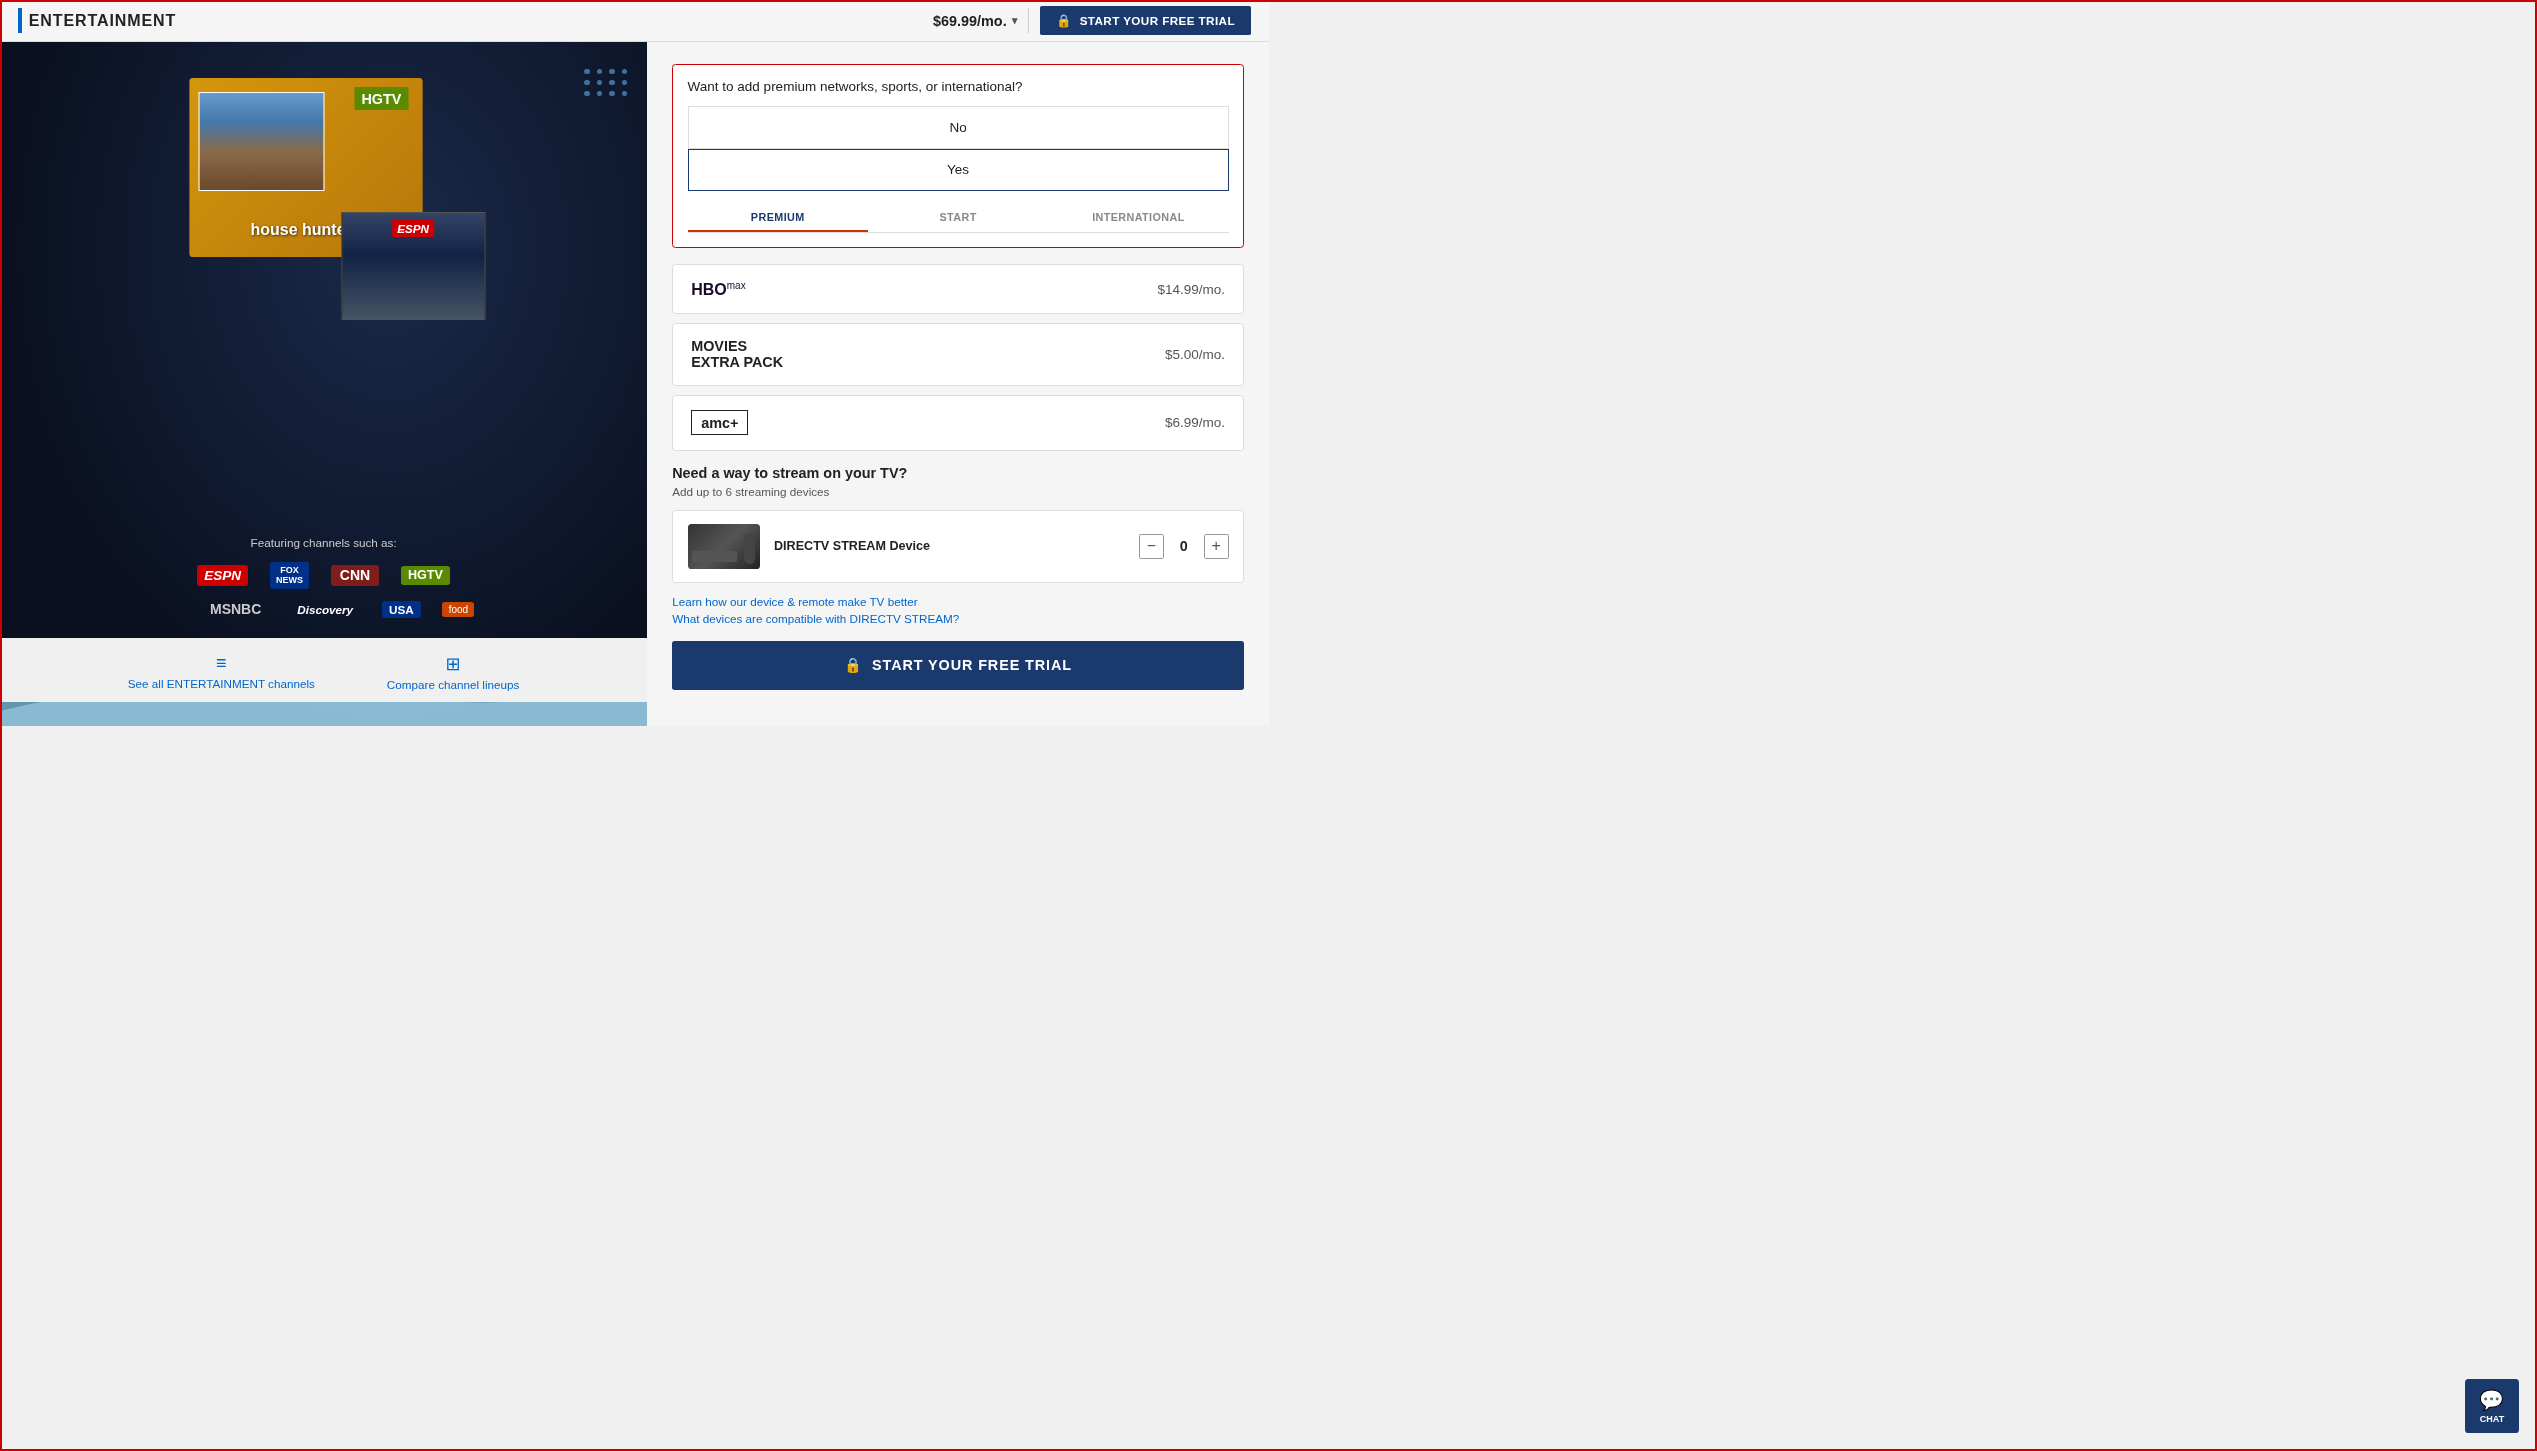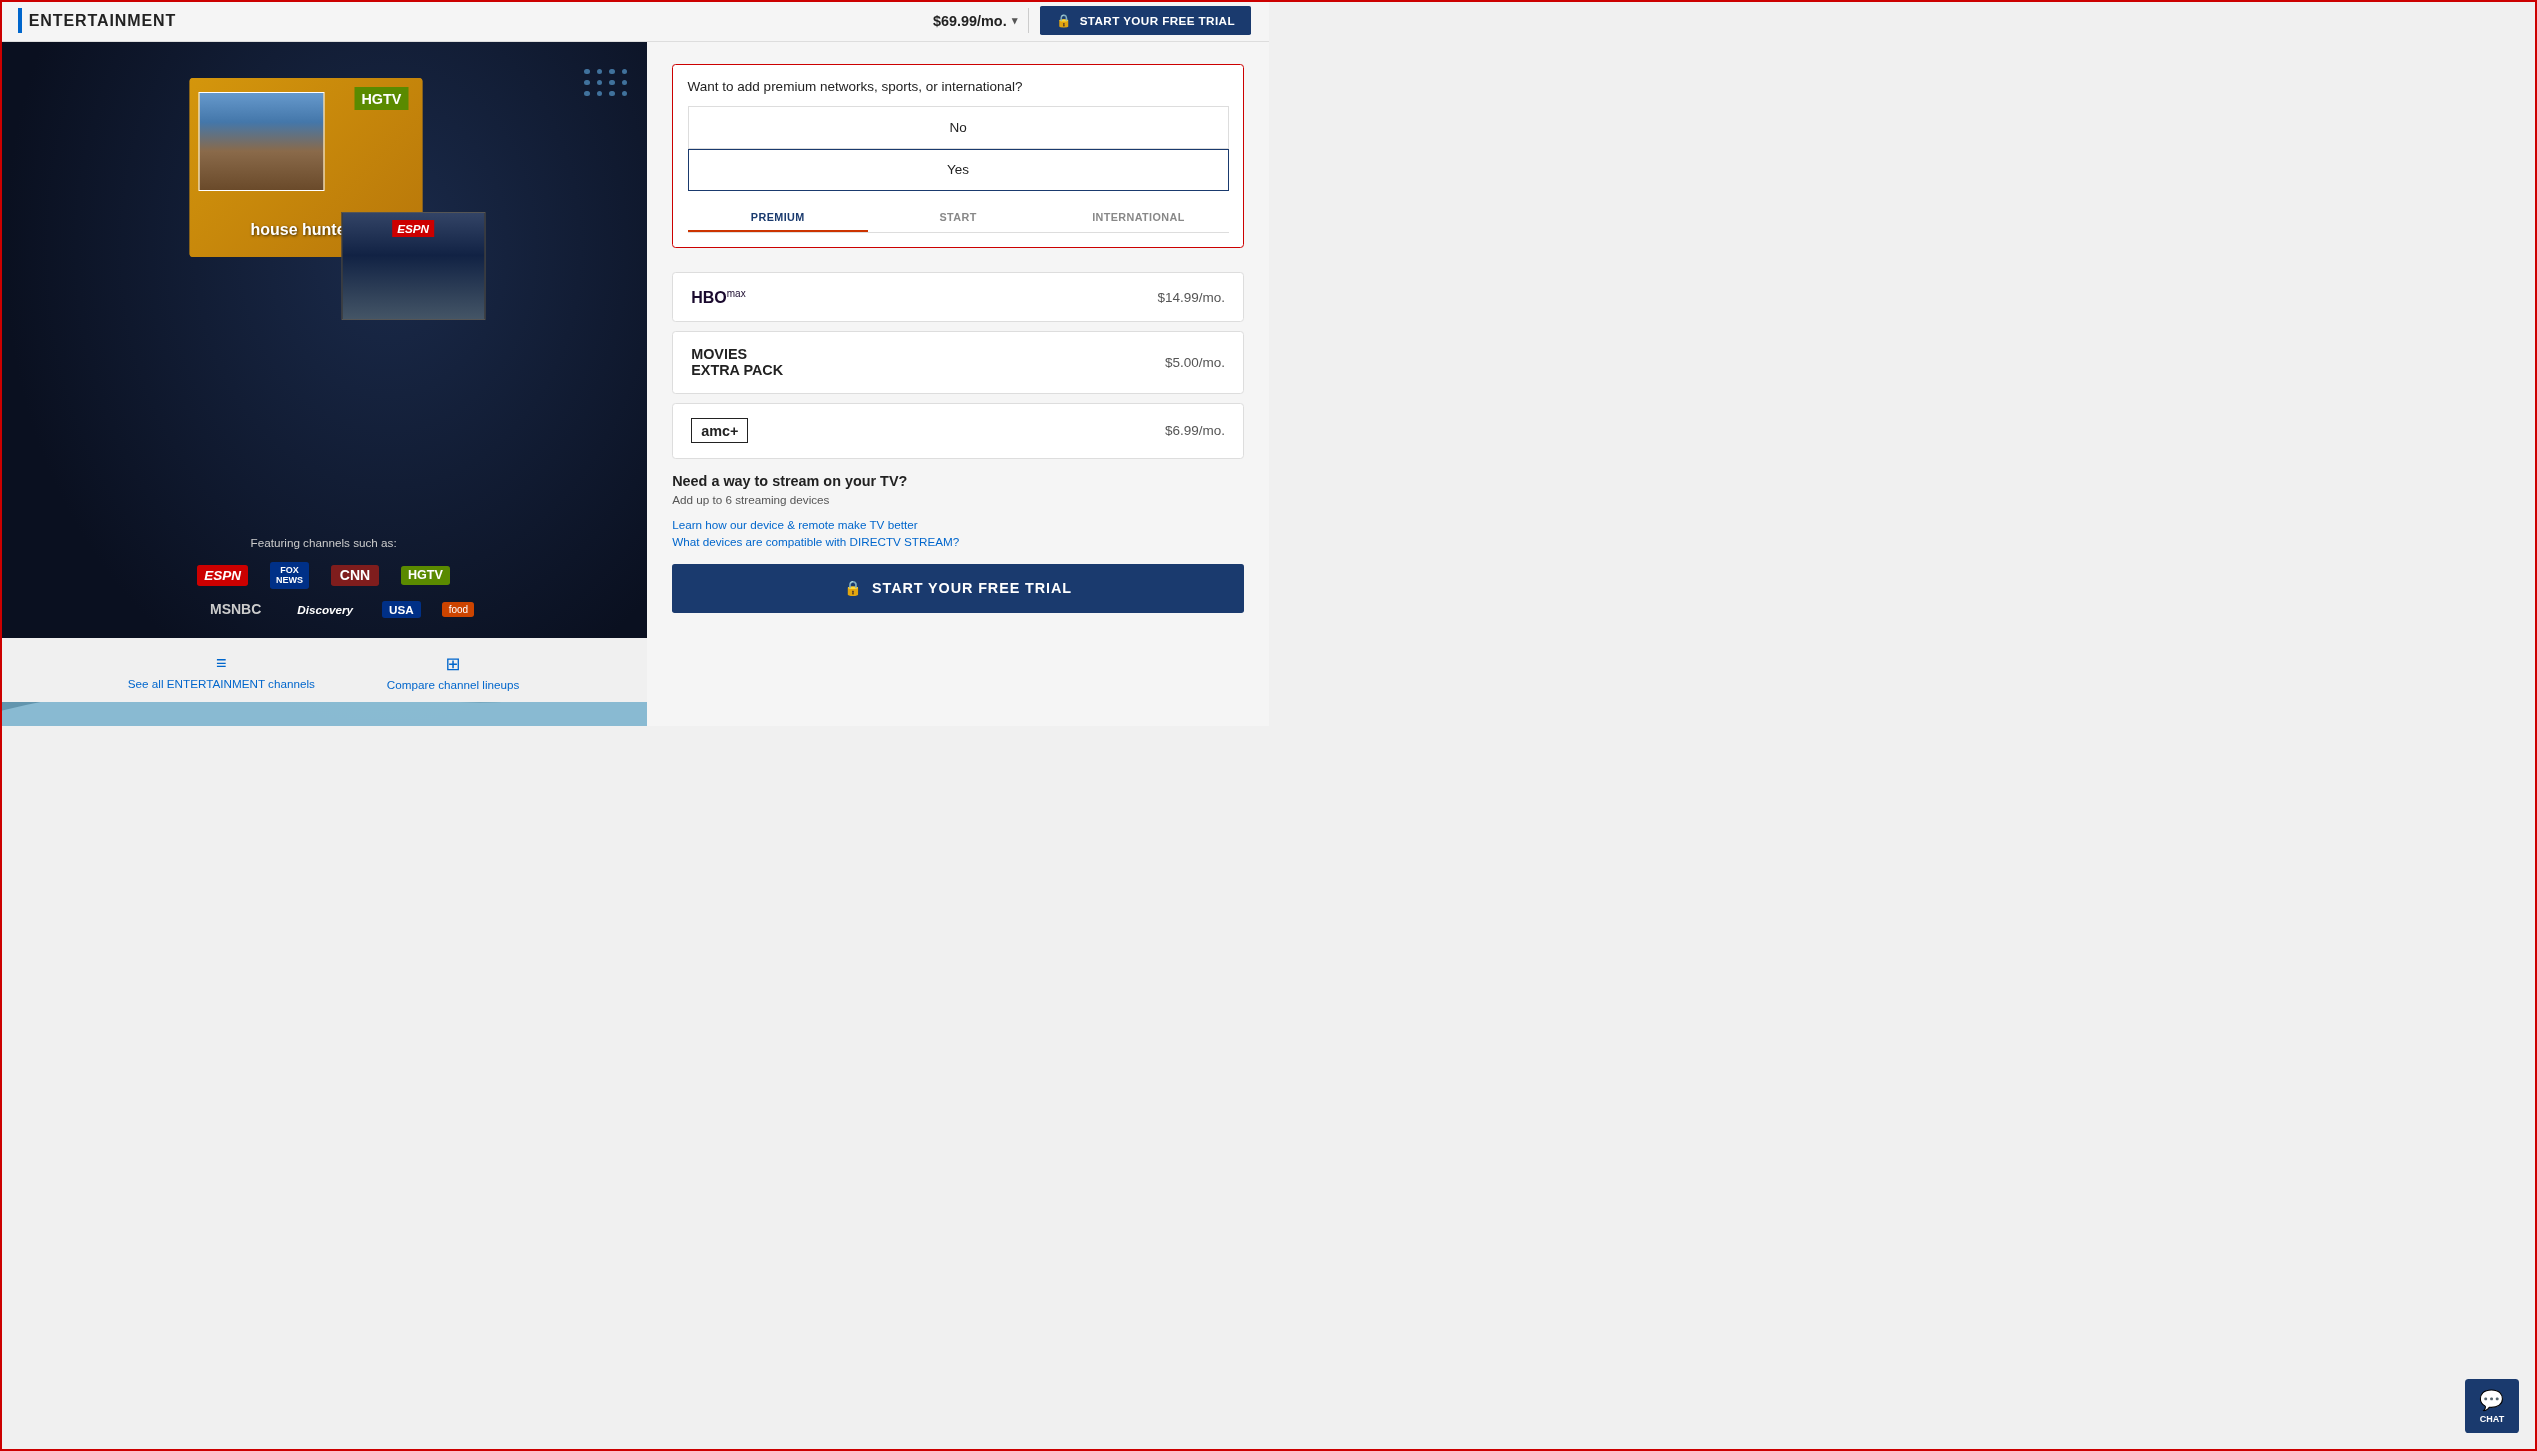--- a/index.html
+++ b/index.html
@@ -323,21 +323,21 @@
       padding: 21.5px 25px;
       overflow-y: auto;
     }
 
     
     .addon-box {
       border: 1.8px solid #cc0000;
       border-radius: 3.6px;
       padding: 14.4px;
       background: white;
-      margin-bottom: 24px;
+      margin-bottom: 16px;
     }
     .addon-question {
       font-size: 13.5px;
       color: #222;
       margin-bottom: 12.6px;
     }
     .yes-no-buttons {
       display: flex;
       gap: 0;
       margin-bottom: 12.6px;
@@ -692,20 +692,32 @@
     </div>
 
     <div class="network-card">
       <div class="amc-logo">amc+</div>
       <span class="network-price">$6.99/mo.</span>
     </div>
 
     <div class="streaming-section">
       <div class="streaming-title">Need a way to stream on your TV?</div>
       <div class="streaming-subtitle">Add up to 6 streaming devices</div>
+      <div class="device-row">
+        <div class="device-image">
+          <div class="device-box-shape"></div>
+          <div class="remote-shape"></div>
+        </div>
+        <span class="device-name">DIRECTV STREAM Device</span>
+        <div class="quantity-control">
+          <button class="qty-btn">−</button>
+          <span class="qty-value">0</span>
+          <button class="qty-btn">+</button>
+        </div>
+      </div>
     </div>
 
     <div class="learn-links">
       <a class="learn-link">Learn how our device &amp; remote make TV better</a>
       <a class="learn-link">What devices are compatible with DIRECTV STREAM?</a>
     </div>
 
     <div class="bottom-cta">
       <button class="cta-main-button">
         <span>🔒</span>

